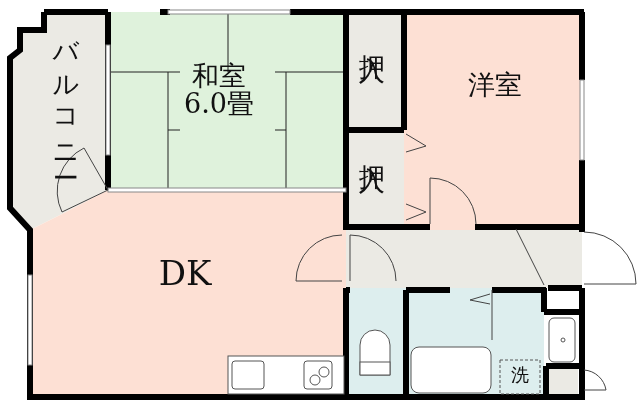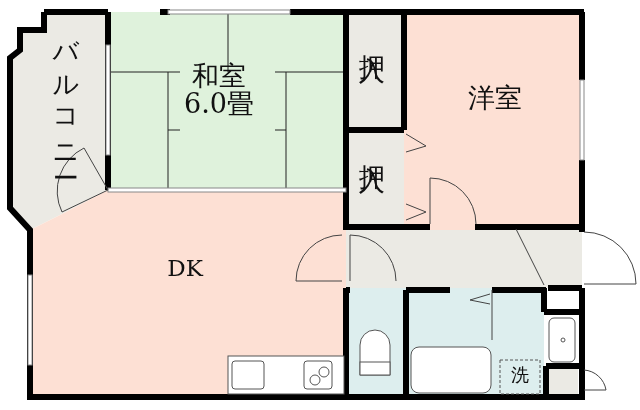--- a/index.html
+++ b/index.html
@@ -107,21 +107,21 @@
 <div class="lbl vert" style="left:52px;top:22px;font-size:26px;">バルコニー</div>
 
 <div class="lbl" style="left:168px;top:62px;width:102px;font-size:27px;text-align:center;">
   <span>和室</span>
   <span>6.0畳</span>
 </div>
 
 <div class="lbl vert" style="left:358px;top:34px;font-size:26px;letter-spacing:2px;">押入</div>
 <div class="lbl vert" style="left:358px;top:144px;font-size:26px;letter-spacing:2px;">押入</div>
 
-<div class="lbl" style="left:440px;top:84px;width:110px;font-size:27px;">
+<div class="lbl" style="left:440px;top:71px;width:110px;font-size:27px;">
   <span>洋室</span>
 </div>
 
-<div class="lbl" style="left:130px;top:256px;width:110px;font-size:23px;">
+<div class="lbl" style="left:130px;top:256px;width:110px;font-size:34px;">
   <span>DK</span>
 </div>
 
 <div class="lbl" style="left:500px;top:366px;width:40px;font-size:18px;">洗</div>
 
 </body></html>

